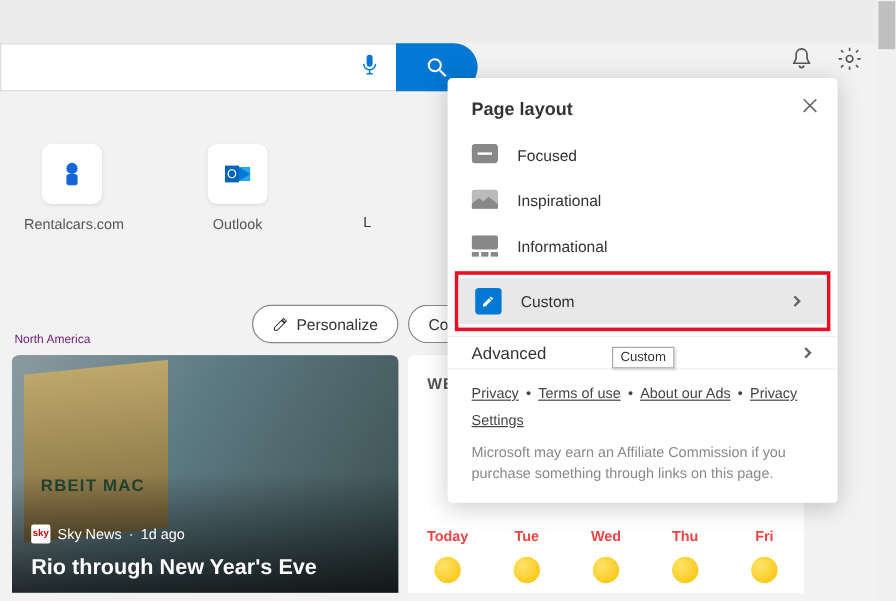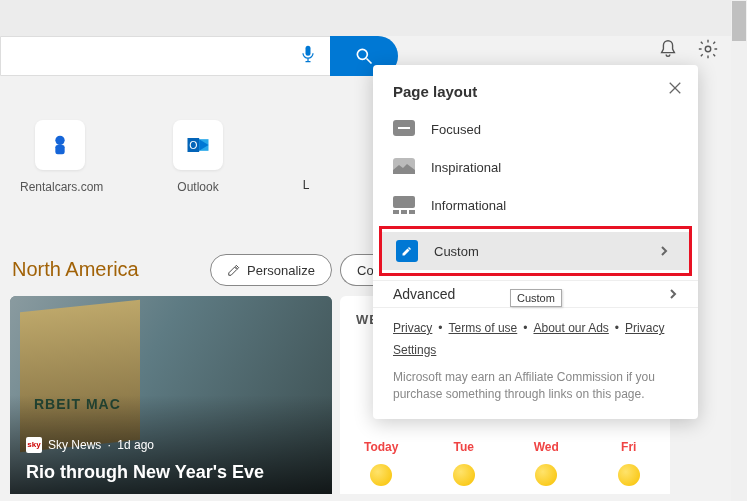--- a/index.html
+++ b/index.html
@@ -15,21 +15,21 @@
 .search-btn { width:68px; height:40px; background:#0078d4; border-radius:0 20px 20px 0; display:flex; align-items:center; justify-content:center; margin-right:-1px; }
 .search-btn svg { width:20px; height:20px; fill:#fff; }
 .top-icons { position:absolute; top:38px; right:12px; display:flex; gap:18px; }
 .top-icons .ic { width:22px; height:22px; display:flex; align-items:center; justify-content:center; }
 .top-icons svg { width:22px; height:22px; stroke:#555; fill:none; stroke-width:1.5; }
 .tiles { position:absolute; top:120px; left:20px; display:flex; gap:58px; }
 .tile { width:80px; text-align:center; }
 .tile .box { width:50px; height:50px; background:#fff; border-radius:8px; margin:0 auto 10px; display:flex; align-items:center; justify-content:center; box-shadow:0 1px 3px rgba(0,0,0,0.08); }
 .tile .lbl { font-size:12px; color:#555; }
 .tile svg { width:28px; height:28px; }
-.section-title { position:absolute; top:258px; left:12px; font-size:20px; color:#a16207; }
+.section-title { position:absolute; top:278px; left:12px; font-size:10px; color:#701a75; }
 .personalize-btn { position:absolute; top:254px; left:210px; height:32px; padding:0 16px; border:1px solid #888; border-radius:16px; background:#fff; font-size:13px; color:#333; display:flex; align-items:center; gap:6px; }
 .personalize-btn svg { width:14px; height:14px; }
 .con-btn { position:absolute; top:254px; left:340px; height:32px; padding:0 10px 0 16px; border:1px solid #888; border-radius:16px 0 0 16px; background:#fff; font-size:13px; color:#333; display:flex; align-items:center; border-right:none; }
 .news-card { position:absolute; top:296px; left:10px; width:322px; height:198px; background:#6a7d84; border-radius:6px 6px 0 0; overflow:hidden; color:#fff; }
 .news-overlay { position:absolute; left:0; right:0; bottom:0; padding:14px 16px 10px; background:linear-gradient(to top, rgba(0,0,0,0.7), rgba(0,0,0,0)); }
 .news-src { font-size:12px; display:flex; align-items:center; gap:6px; margin-bottom:8px;margin-top:28px; }
 .news-src .srcicon { width:16px; height:16px; background:#fff; border-radius:2px; display:flex; align-items:center; justify-content:center; font-size:8px; color:#c00; font-weight:bold; }
 .news-title { font-size:18px; font-weight:600; line-height:1.3; }
 .weather-card { position:absolute; top:296px; left:340px; width:330px; height:198px; background:#fff; border-radius:6px 0 0 0; overflow:hidden; }
 .we-label { position:absolute; top:16px; left:16px; font-size:13px; font-weight:600; color:#555; letter-spacing:1px; }
@@ -160,20 +160,24 @@
         </div>
       <div class="fc-day">
           <div class="dlbl">Tue</div>
           <div class="sun"></div>
         </div>
       <div class="fc-day">
           <div class="dlbl">Wed</div>
           <div class="sun"></div>
         </div>
       <div class="fc-day">
+          <div class="dlbl">Thu</div>
+          <div class="sun"></div>
+        </div>
+      <div class="fc-day">
           <div class="dlbl">Fri</div>
           <div class="sun"></div>
         </div>
     </div>
   </div>
 
   <div class="flyout">
     <div class="fly-title">Page layout</div>
     <div class="fly-close">
       <svg viewBox="0 0 16 16">

